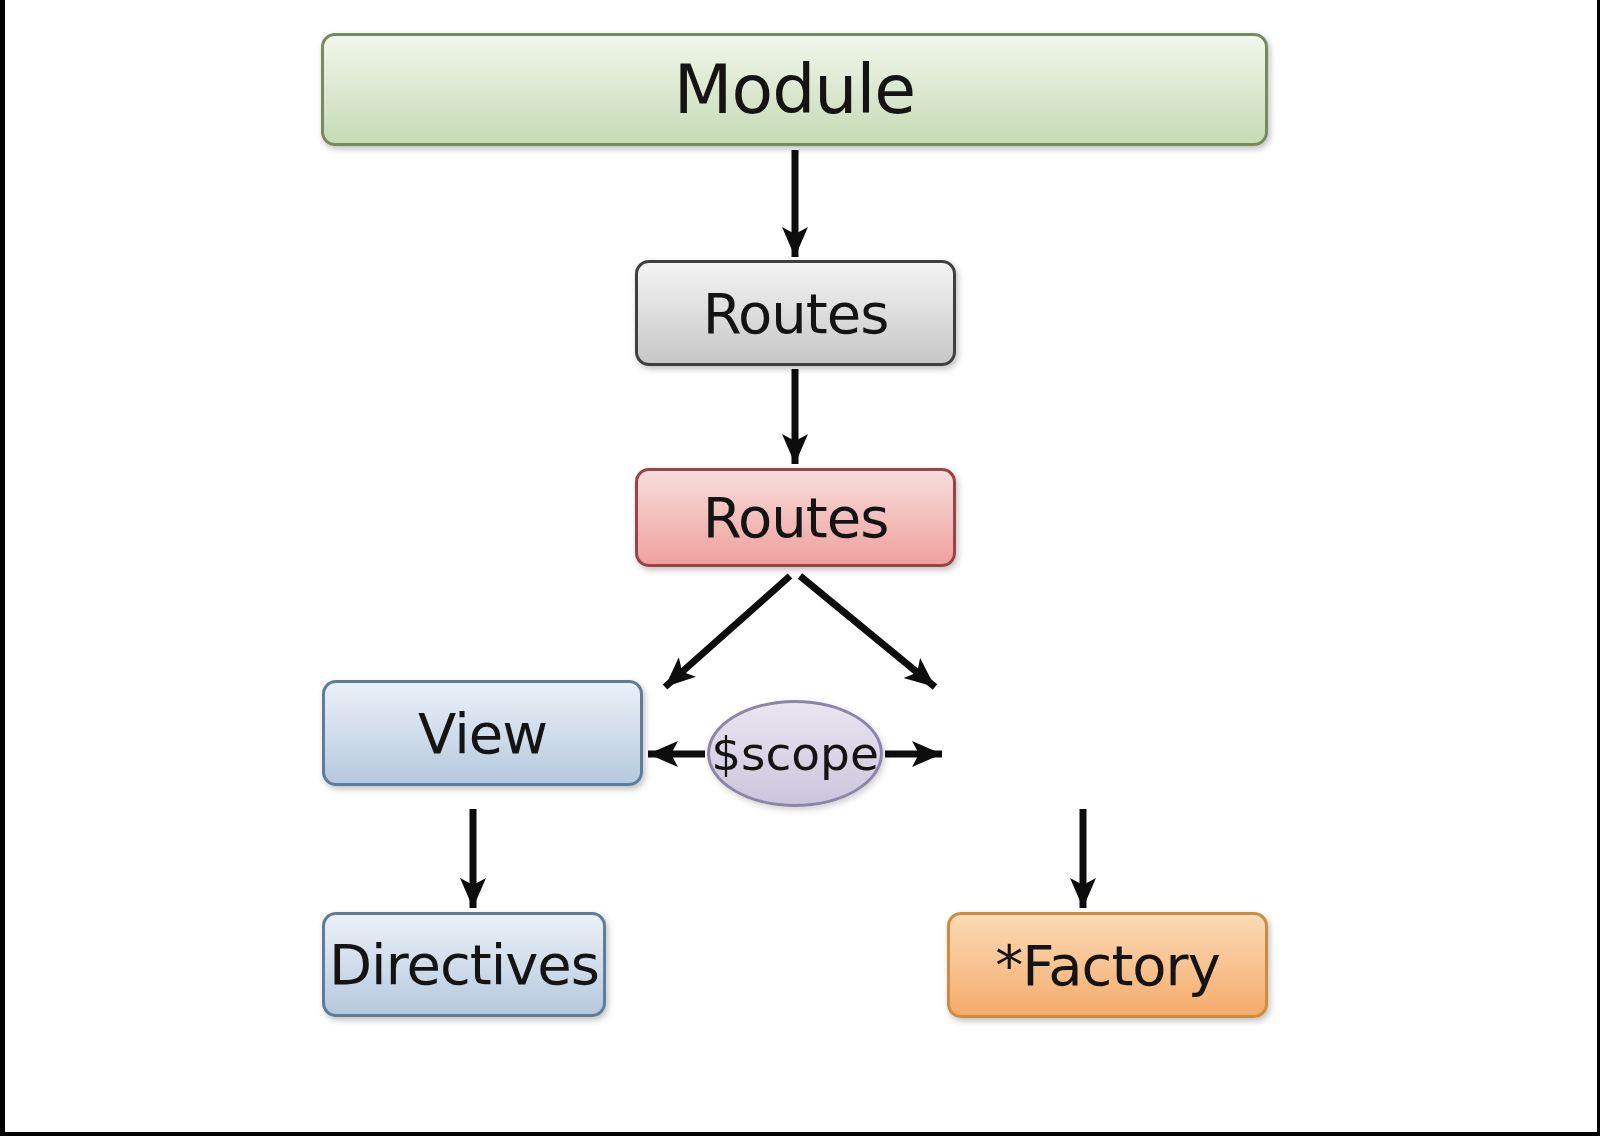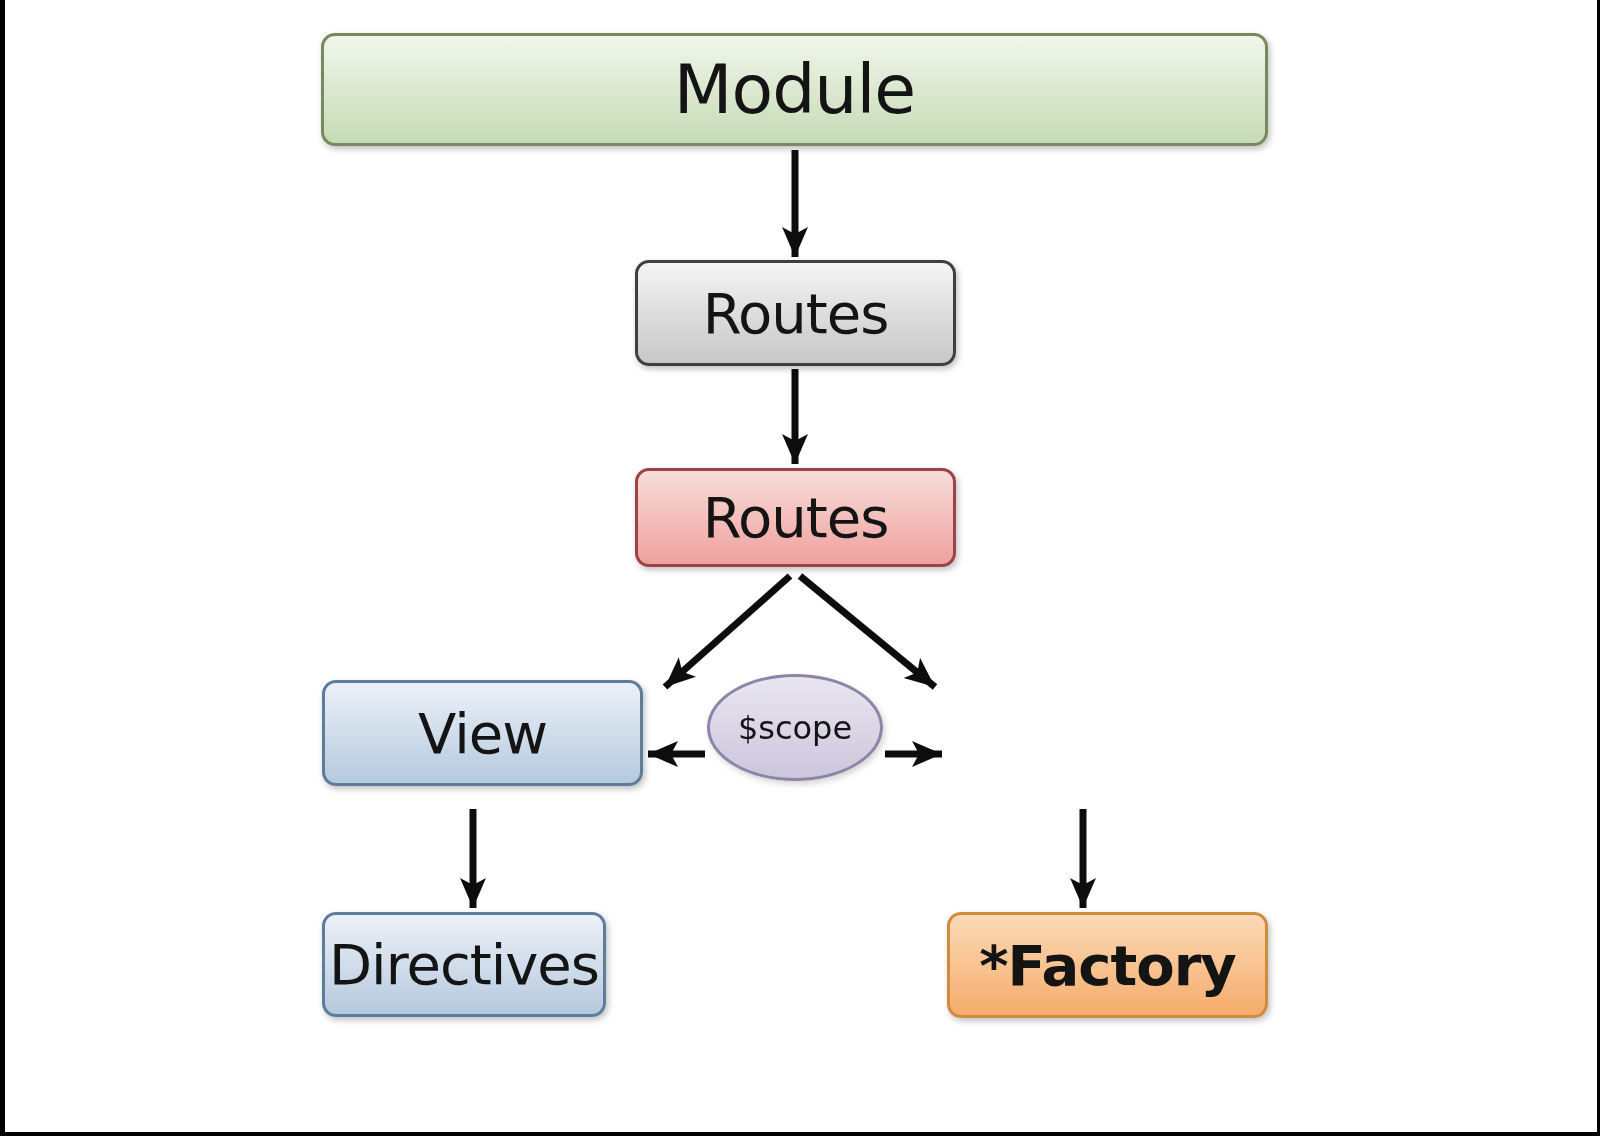--- a/index.html
+++ b/index.html
@@ -34,21 +34,21 @@
     box-shadow: 2px 3px 6px rgba(0,0,0,0.25);
     white-space: nowrap;
   }
   .rect { border-radius: 14px; }
   .ellipse { border-radius: 50%; }
 
   #node-module     { left: 321px; top: 33px;  width: 947px; height: 113px; font-size: 68px; }
   #node-config     { left: 635px; top: 260px; width: 321px; height: 106px; }
   #node-routes     { left: 635px; top: 468px; width: 321px; height: 99px; }
   #node-view       { left: 322px; top: 680px; width: 321px; height: 106px; }
-  #node-scope      { left: 707px; top: 674px; width: 176px; height: 107px; font-size: 32px; letter-spacing: 0; box-shadow: 2px 3px 6px rgba(0,0,0,0.18); }
+  #node-scope      { left: 707px; top: 700px; width: 176px; height: 107px; font-size: 47px; letter-spacing: 0; box-shadow: 2px 3px 6px rgba(0,0,0,0.18); }
   #node-controller { left: 947px; top: 699px; width: 321px; height: 107px; }
   #node-directives { left: 322px; top: 912px; width: 284px; height: 105px; }
   #node-factory    { left: 947px; top: 912px; width: 321px; height: 106px; }
 
   #edges-layer {
     position: absolute;
     left: 0; top: 0;
     width: 1600px;
     height: 1136px;
     pointer-events: none;
@@ -94,21 +94,21 @@
 
   <div class="node ellipse" id="node-scope" style="background: linear-gradient(rgb(233, 230, 241) 0%, rgb(203, 198, 220) 100%); border-color: rgb(141, 133, 168);">
     <span>$scope</span>
   </div>
 
 
   <div class="node rect" id="node-directives" style="background: linear-gradient(rgb(236, 241, 248) 0%, rgb(181, 201, 222) 100%); border-color: rgb(94, 125, 155);">
     <span>Directives</span>
   </div>
 
-  <div class="node rect" id="node-factory" style="background: linear-gradient(rgb(251, 218, 182) 0%, rgb(245, 172, 108) 100%); border-color: rgb(208, 140, 62); font-weight: bold;">
+  <div class="node rect" id="node-factory" style="background: linear-gradient(rgb(251, 218, 182) 0%, rgb(245, 172, 108) 100%); border-color: rgb(208, 140, 62);">
     <span>*Factory</span>
   </div>
 
   <div class="frame-strip" id="frame-left"></div>
   <div class="frame-strip" id="frame-right"></div>
   <div class="frame-strip" id="frame-bottom"></div>
 
 </div>
 
 </body></html>

